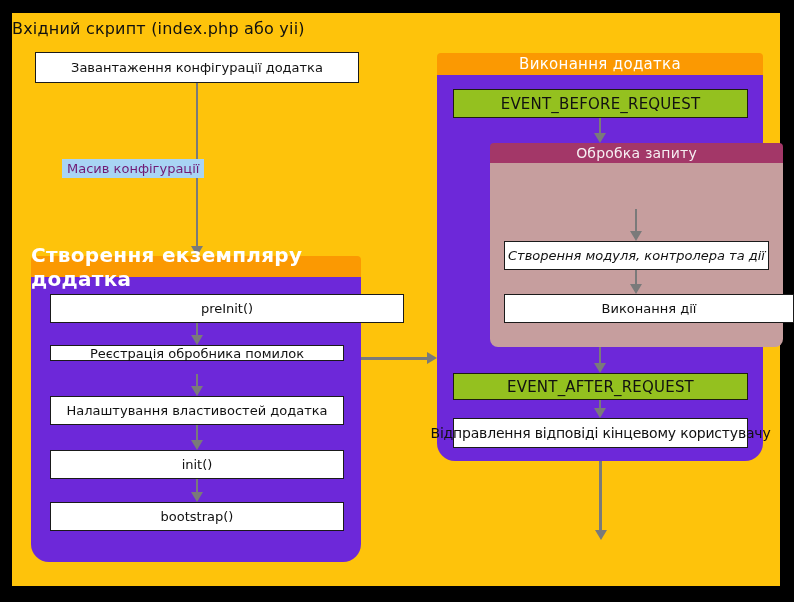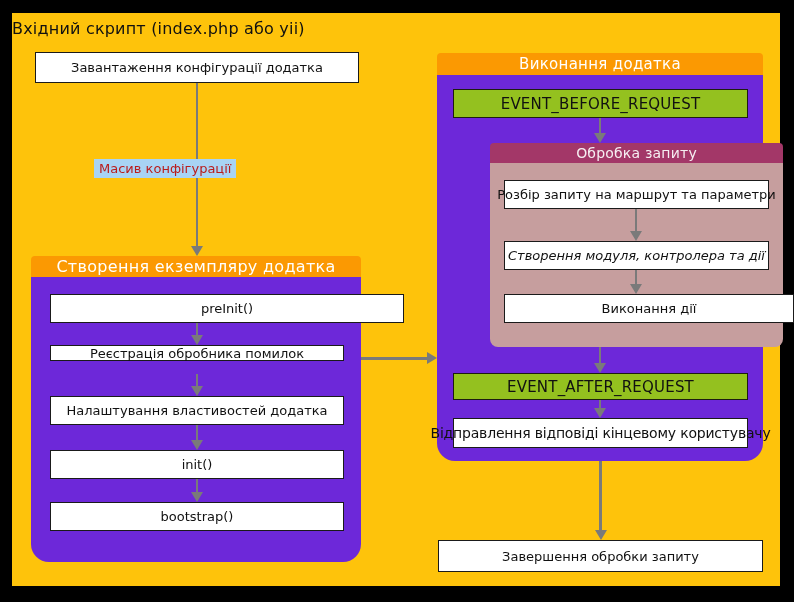--- a/index.html
+++ b/index.html
@@ -49,39 +49,39 @@
   .hline{height:3px;background:#7a7a7a;}
   .head-down{
     width:0;height:0;border-left:6px solid transparent;border-right:6px solid transparent;
     border-top:10px solid #7a7a7a;
   }
   .head-right{
     width:0;height:0;border-top:6px solid transparent;border-bottom:6px solid transparent;
     border-left:10px solid #7a7a7a;
   }
   .note{
-    background:#A8D4F4;color:#b91c1c;font-size:13px;padding:2px 5px;white-space:nowrap;margin-left:32px;
+    background:#A8D4F4;color:#701a75;font-size:13px;padding:2px 5px;white-space:nowrap;
   }
 </style>
 </head>
 <body>
 
 <div id="canvas">
 
   <div class="abs title">Вхідний скрипт (index.php або yii)</div>
 
   <div class="abs box" style="left:23px;top:39px;width:324px;height:31px;">Завантаження конфігурації додатка</div>
 
   <div class="abs vline" style="left:184px;top:70px;height:163px;"></div>
   <div class="abs head-down" style="left:179px;top:233px;"></div>
 
   <div class="abs note" style="left:50px;top:146px;">Масив конфігурації</div>
 
   <div class="abs container" style="left:19px;top:243px;width:330px;height:306px;">
-    <div class="hdr" style="height:21px;font-size:16px;">Створення екземпляру додатка</div>
+    <div class="hdr" style="height:21px;font-size:20px;font-weight:bold;">Створення екземпляру додатка</div>
 
     <div class="abs box" style="left:19px;top:38px;width:354px;height:29px;">preInit()</div>
     <div class="abs vline" style="left:165px;top:67px;height:12px;"></div>
     <div class="abs head-down" style="left:160px;top:79px;"></div>
 
     <div class="abs box" style="left:19px;top:89px;width:294px;height:16px;">Реєстрація обробника помилок</div>
     <div class="abs vline" style="left:165px;top:118px;height:12px;"></div>
     <div class="abs head-down" style="left:160px;top:130px;"></div>
 
     <div class="abs box" style="left:19px;top:140px;width:294px;height:29px;">Налаштування властивостей додатка</div>
@@ -101,21 +101,20 @@
   <div class="abs container" style="left:425px;top:40px;width:326px;height:408px;">
     <div class="hdr">Виконання додатка</div>
 
     <div class="abs event" style="left:16px;top:36px;width:295px;height:29px;">EVENT_BEFORE_REQUEST</div>
     <div class="abs vline" style="left:162px;top:65px;height:15px;"></div>
     <div class="abs head-down" style="left:157px;top:80px;"></div>
 
     <div class="subcontainer" style="left:17px;top:90px;width:293px;height:204px;margin-left:36px;">
       <div class="subhdr">Обробка запиту</div>
 
-      <div class="abs box" style="left:14px;top:37px;width:265px;height:29px;">Розбір запиту на маршрут та параметри</div>
       <div class="abs vline" style="left:145px;top:66px;height:22px;"></div>
       <div class="abs head-down" style="left:140px;top:88px;"></div>
 
       <div class="abs box" style="left:14px;top:98px;width:265px;height:29px;font-style:italic;">Створення модуля, контролера та дії</div>
       <div class="abs vline" style="left:145px;top:127px;height:14px;"></div>
       <div class="abs head-down" style="left:140px;top:141px;"></div>
 
       <div class="abs box" style="left:14px;top:151px;width:290px;height:29px;">Виконання дії</div>
     </div>
 
@@ -126,15 +125,14 @@
     <div class="abs vline" style="left:162px;top:347px;height:8px;"></div>
     <div class="abs head-down" style="left:157px;top:355px;"></div>
 
     <div class="abs box tight" style="left:16px;top:365px;width:295px;height:30px;">Відправлення відповіді кінцевому користувачу</div>
   </div>
 
   <div class="abs vline" style="left:587px;top:448px;width:3px;height:69px;"></div>
   <div class="abs head-down" style="left:582.5px;top:517px;"></div>
 
 
-  <div class="abs box" style="left:426px;top:527px;width:325px;height:32px;">Завершення обробки запиту</div>
 
 </div>
 
 </body></html>

